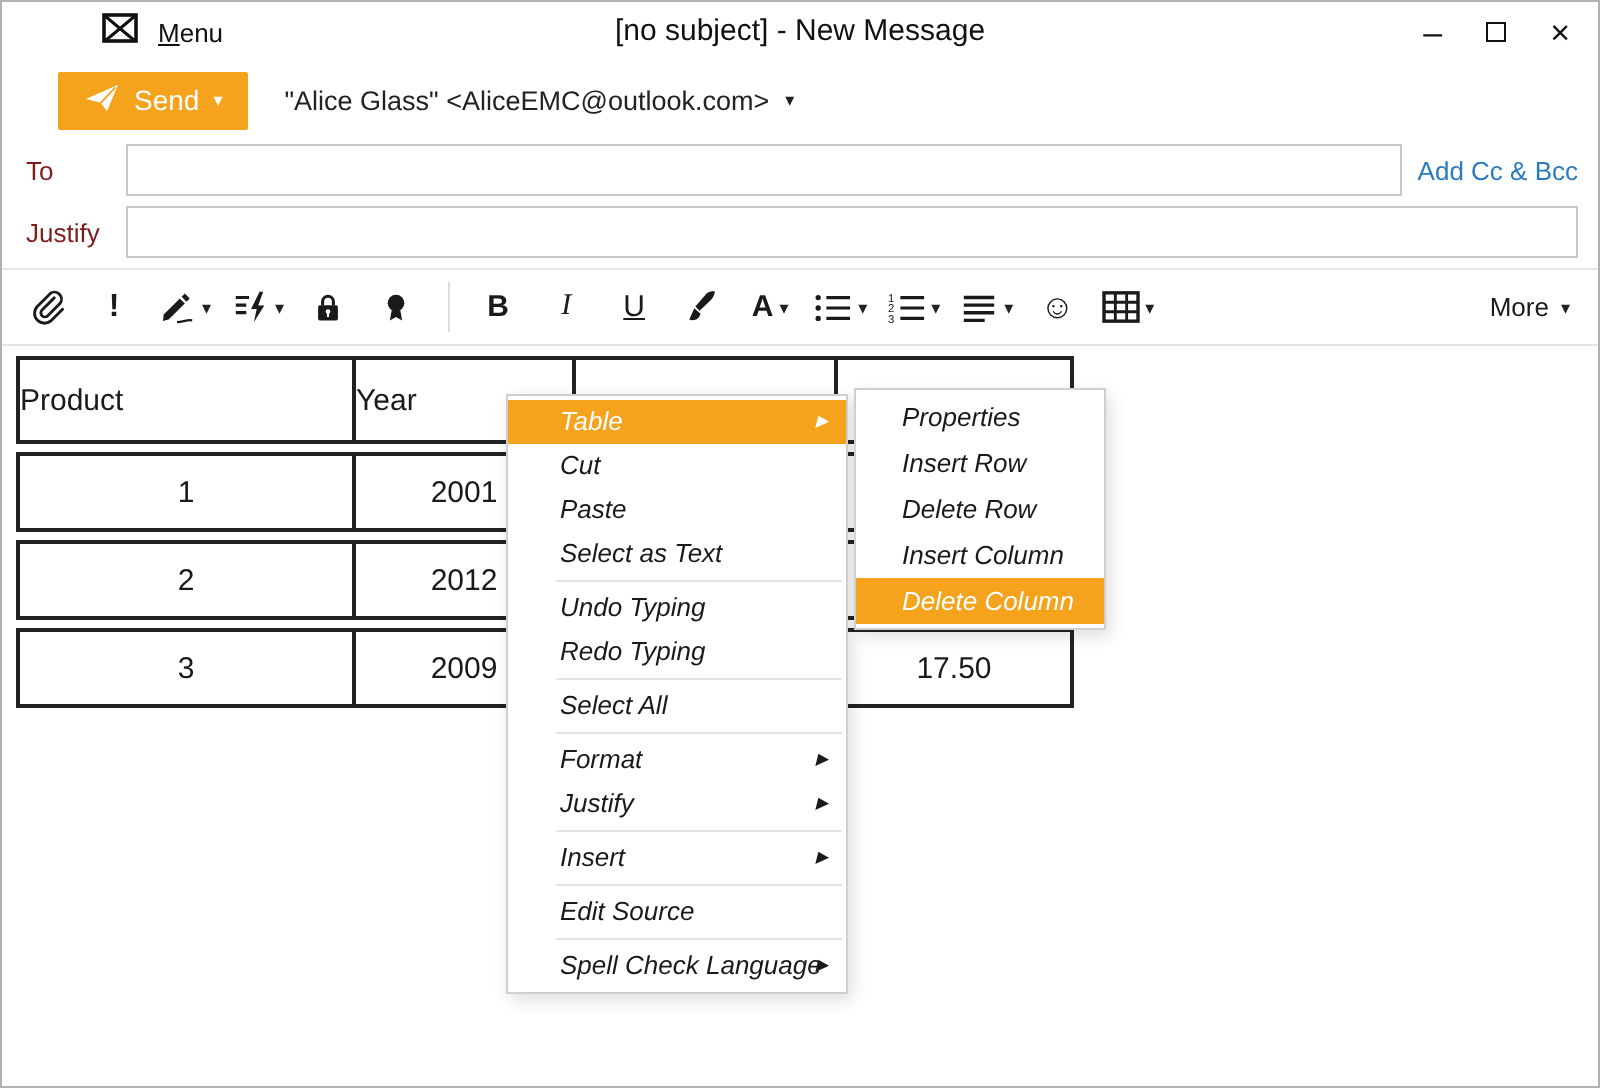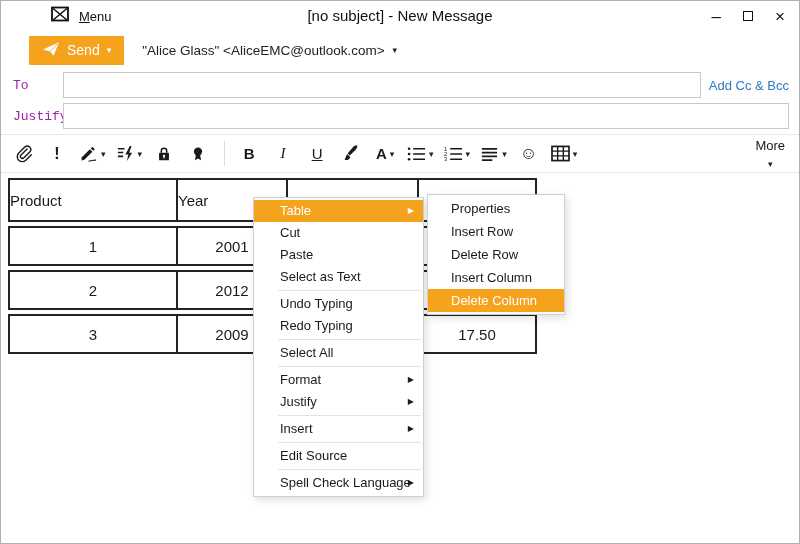--- a/index.html
+++ b/index.html
@@ -18,50 +18,50 @@
 
   
   .send-row { display:flex; align-items:center; height:38px; padding-left:28px; gap:18px; }
   .send-btn { display:flex; align-items:center; gap:7px; height:29px; padding:0 13px; background:#f5a21d; color:#fff; font-size:14px; border-radius:1px; }
   .send-caret { font-size:9px; color:#fff; }
   .from-select { display:flex; align-items:center; gap:8px; font-size:13.5px; color:#222; }
   .caret { font-size:9px; color:#222; }
 
   
   .field-row { display:flex; align-items:center; height:30px; padding:0 10px 0 12px; margin-top:1px; }
-  .field-label { width:50px; font-size:13px; color:#a21caf; flex:none;font-family:Liberation Mono, monospace; }
+  .field-label { width:50px; font-size:13px; color:#7f1d1d; flex:none; }
   .field-input { flex:1; height:26px; border:1px solid #c9c9c9; background:#fff; padding:0 6px; font-size:13px; outline:none; font-family:"Liberation Sans", sans-serif; }
   .cc-link { flex:none; font-size:13px; color:#2b7bc0; padding-left:8px; white-space:nowrap; cursor:pointer; }
 
   
   .toolbar { display:flex; align-items:center; height:39px; margin-top:3px; border-top:1px solid #e2e8ee; border-bottom:1px solid #e6e6e6; padding:0 14px 0 10px; }
   .tbtn { display:flex; align-items:center; justify-content:center; gap:3px; height:28px; min-width:24px; margin-right:10px; }
   .tbtn svg { display:block; }
   .glyph-b { font-size:15px; font-weight:700; }
   .glyph-i { font-size:15px; font-style:italic; font-family:"Liberation Serif", serif; }
   .glyph-u { font-size:15px; text-decoration:underline; }
   .glyph-a { font-size:15px; font-weight:700; }
   .glyph-excl { font-size:16px; font-weight:700; }
   .glyph-smile { font-size:17px; line-height:1; }
   .tb-sep { width:1px; height:25px; background:#dcdcdc; margin:0 12px 0 4px; flex:none; }
-  .more-btn { margin-left:auto; display:flex; align-items:center; gap:6px; font-size:13px; color:#1a1a1a;flex-direction:column; }
+  .more-btn { margin-left:auto; display:flex; align-items:center; gap:6px; font-size:13px; color:#1a1a1a; }
 
   
   .editor { position:relative; }
   table.doc { border-collapse:separate; border-spacing:0 4px; margin:1px 0 0 7px; table-layout:fixed; width:529px; }
   table.doc th, table.doc td { border:2px solid #222; background:#fff; overflow:hidden; }
   table.doc th:not(:first-child), table.doc td:not(:first-child) { border-left:none; }
   table.doc th { height:44px; font-weight:400; font-size:15px; text-align:left; padding-left:0; }
   table.doc td { height:40px; font-size:15px; text-align:center; }
 
   
   .menu { position:absolute; background:#fff; border:1px solid #cfcfcf; box-shadow:2px 3px 8px rgba(0,0,0,0.13); padding:2px 0; font-size:13px; color:#1a1a1a; }
   #ctx-menu { left:252px; top:196px; width:171px; z-index:5; }
-  #sub-menu { left:426px; top:193px; width:138px; z-index:6; }
-  .mi { position:relative; height:22px; line-height:22px; padding-left:26px; padding-right:30px; white-space:nowrap; cursor:default; }
+  #sub-menu { left:426px; top:193px; width:126px; z-index:6; }
+  .mi { position:relative; height:22px; line-height:22px; padding-left:26px; padding-right:30px; white-space:nowrap; cursor:default;font-style:italic; }
   #sub-menu .mi { height:23px; line-height:23px; padding-left:23px; }
   .mi.hl { background:#f5a21d; color:#fff; }
   .mi-arrow { position:absolute; right:9px; top:0; font-size:8px; line-height:22px; }
   .msep { height:1px; background:#e4e4e4; margin:2px 2px 2px 24px; }
 </style>
 </head>
 <body>
 
 <div class="window">
 

